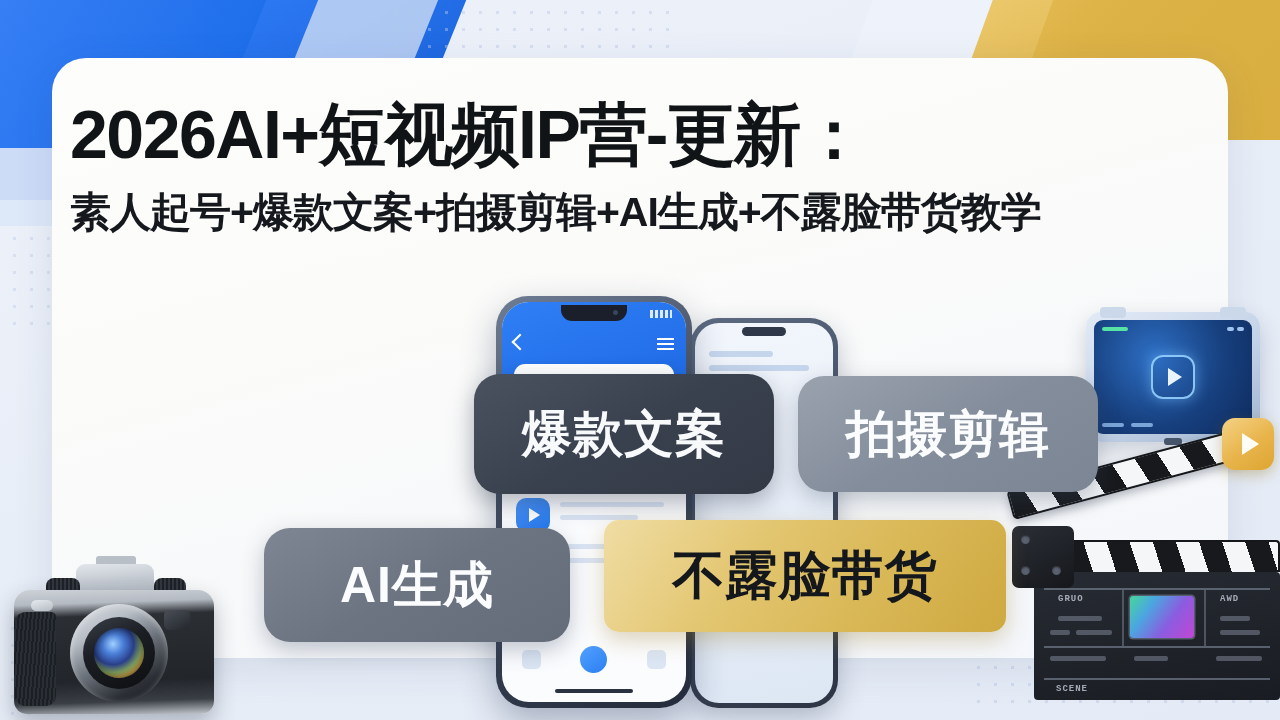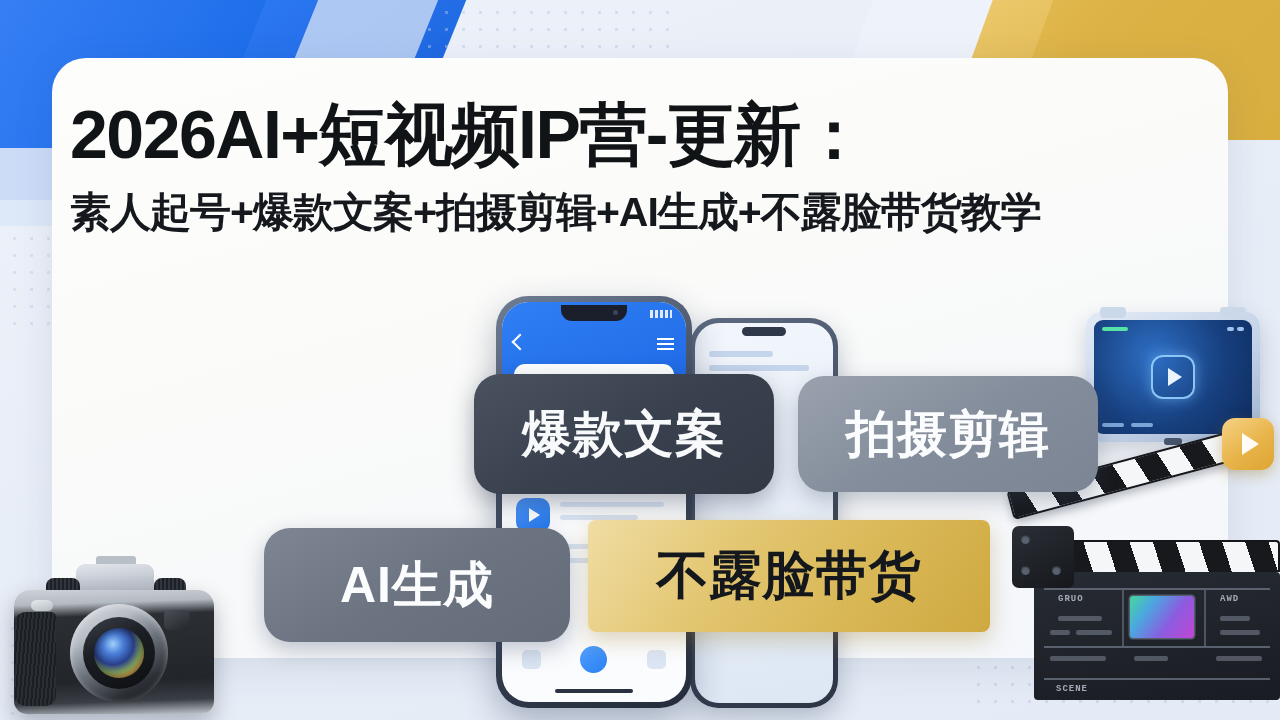--- a/index.html
+++ b/index.html
@@ -547,23 +547,23 @@
     width: 306px; height: 114px;
     border-radius: 26px;
     background: linear-gradient(150deg, #7e8693 0%, #6c7482 50%, #646c7a 100%);
     color: #fbfcfd;
     font-size: 50px;
     box-shadow: 0 8px 22px rgba(55,70,95,.3);
     margin-left: 12px;
   }
 
   .pill-bl {
-    left: 588px; top: 520px;
+    left: 604px; top: 520px;
     width: 402px; height: 112px;
-    border-radius: 8px;
+    border-radius: 15px;
     background: linear-gradient(125deg, #f0dda4 0%, #e3c671 35%, #d9b857 65%, #cfa940 100%);
     color: #14171b;
     font-size: 52px;
     box-shadow: 0 8px 22px rgba(150,115,30,.3);
   }
 </style>
 </head>
 <body>
 
 <div class="poster">

